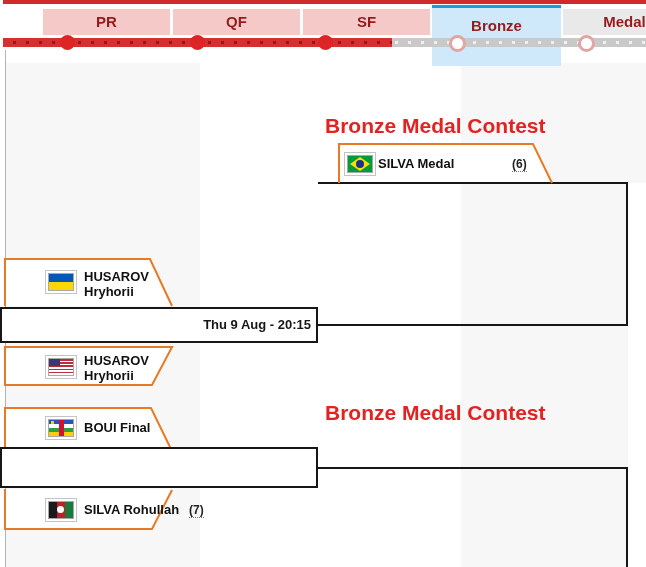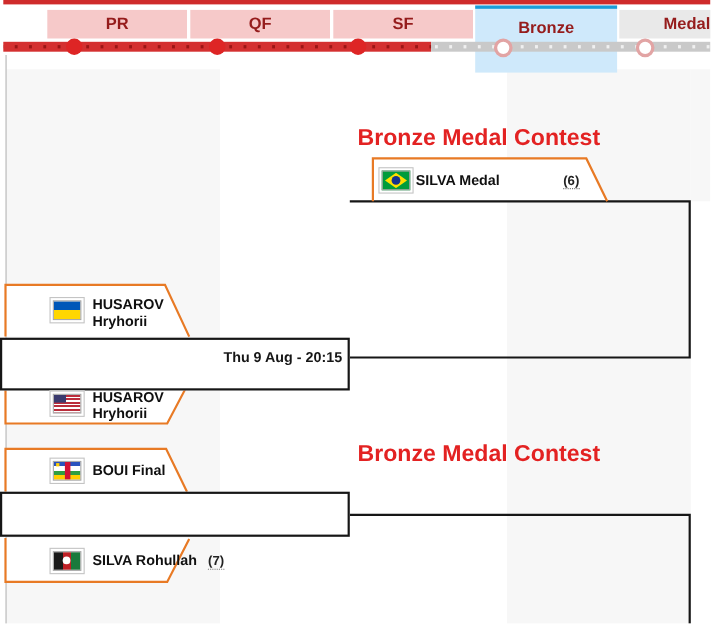--- a/index.html
+++ b/index.html
@@ -138,21 +138,21 @@
   <span class="abs seed" style="left:512px;top:157px;">(6)</span>
 
   <div class="abs flag" style="left:45px;top:270px;">
     <div class="fimg f-ua"></div>
   </div>
   <div class="abs name" style="left:84px;top:269px;">
     <div>HUSAROV</div>
     <div>Hryhorii</div>
   </div>
 
-  <div class="abs match-box" style="top:307px;height:48px;">
+  <div class="abs match-box" style="top:307px;height:36px;">
     <span class="sched" style="line-height:32px;">Thu 9 Aug - 20:15</span>
   </div>
 
   <div class="abs flag" style="left:45px;top:355px;">
     <div class="fimg f-us">
         <div class="canton"></div>
       </div>
   </div>
   <div class="abs name" style="left:84px;top:353px;">
     <div>HUSAROV</div>

